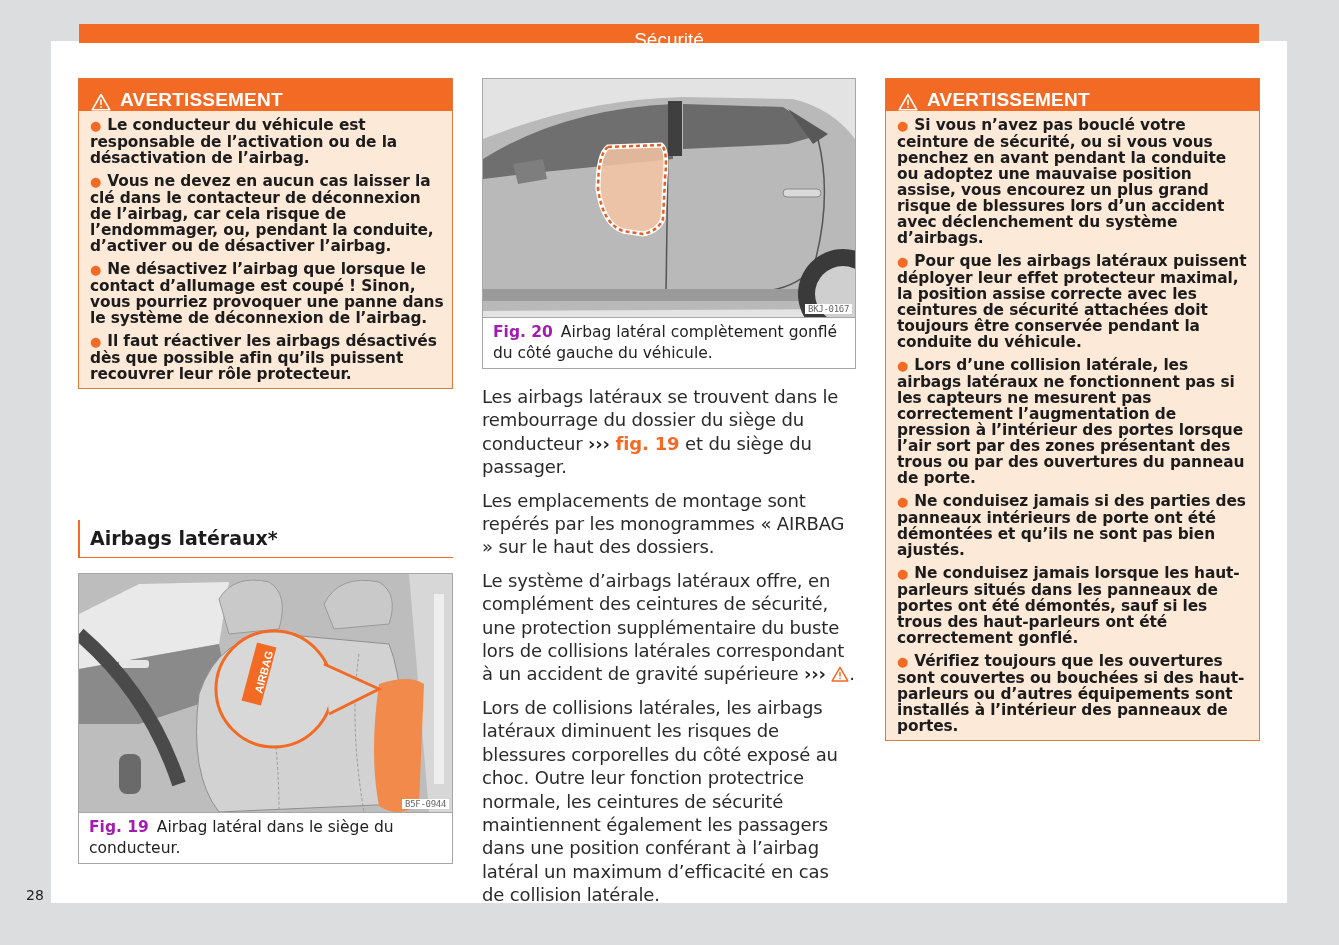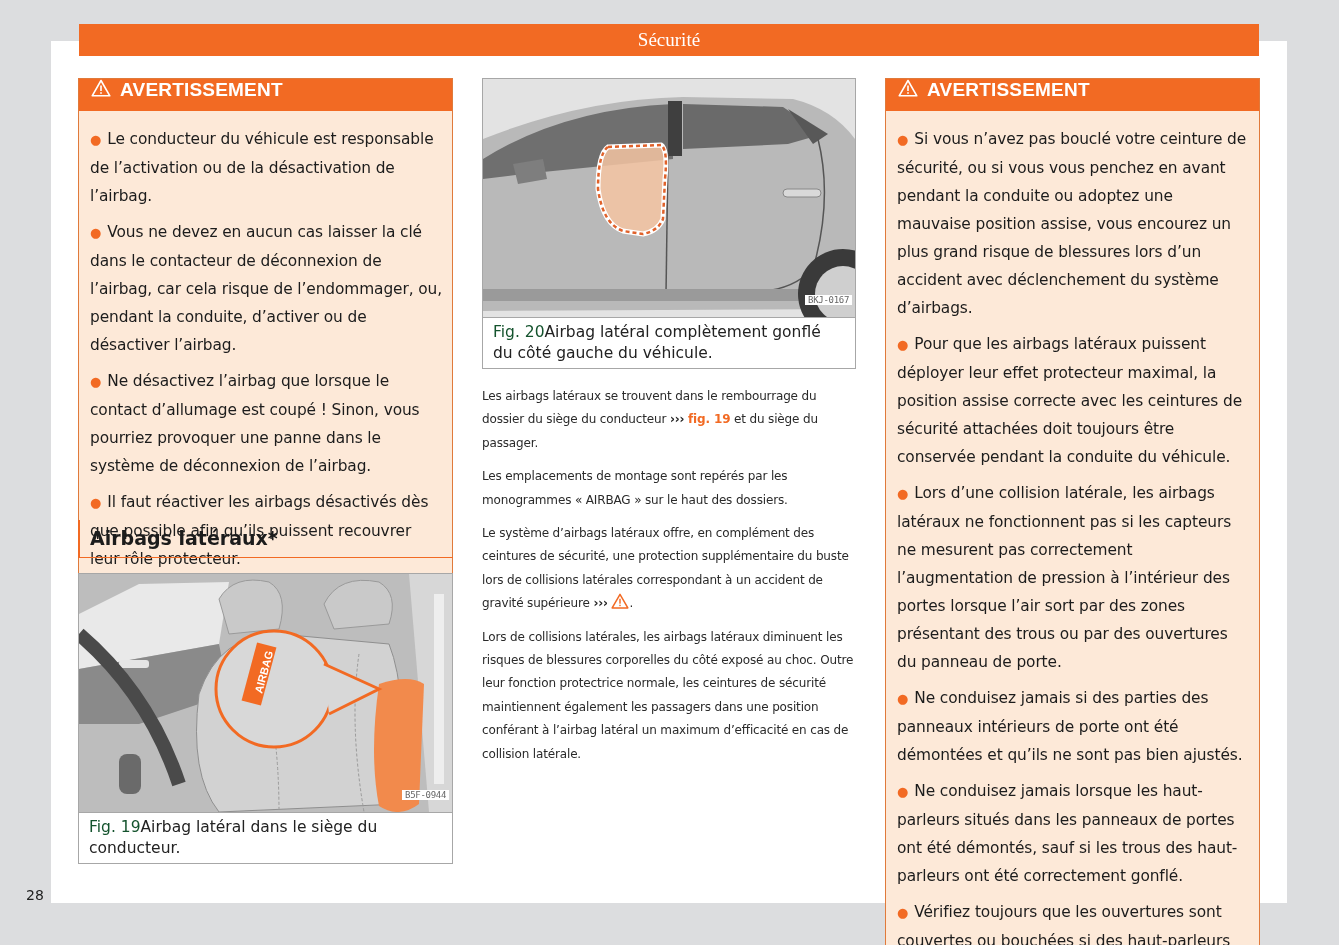--- a/index.html
+++ b/index.html
@@ -1,44 +1,44 @@
 <!DOCTYPE html>
 <html><head>
 <meta charset="utf-8">
 <style>
   * { box-sizing: border-box; margin: 0; padding: 0; }
   html, body { width: 1339px; height: 945px; overflow: hidden; }
   body { background: #dcdddf; position: relative; font-family: "DejaVu Sans", "Liberation Sans", sans-serif; color: #222; }
 
   .page { position: absolute; left: 51px; top: 41px; width: 1236px; height: 862px; background: #ffffff; }
-  .header-bar { position: absolute; left: 79px; top: 24px; width: 1180px; height: 32px; background: #f26a23; color: #fff; text-align: center; font-size: 19px; line-height: 31px; font-family: Liberation Serif, serif; }
+  .header-bar { position: absolute; left: 79px; top: 24px; width: 1180px; height: 19px; background: #f26a23; color: #fff; text-align: center; font-size: 19px; line-height: 31px; font-family: Liberation Sans, sans-serif; }
   .page-number { position: absolute; left: 26px; top: 887px; font-size: 14px; font-weight: normal; color: #222; font-family: "DejaVu Sans", sans-serif; }
 
   .col { position: absolute; }
   .col-left { left: 78px; top: 78px; width: 375px; }
   .col-mid { left: 482px; top: 78px; width: 374px; }
   .col-right { left: 885px; top: 78px; width: 375px; }
 
   .warning { border: 1.5px solid #e07a3b; background: #fde9d8; }
-  .warning-head { background: #f26a23; color: #fff; height: 32px; display: flex; align-items: flex-start; padding-left: 12px; font-size: 19px; font-weight: bold; font-family: "Liberation Sans", sans-serif; letter-spacing: 0.2px; }
+  .warning-head { background: #f26a23; color: #fff; height: 32px; display: flex; align-items: flex-end; padding-left: 12px; font-size: 19px; font-weight: bold; font-family: "Liberation Sans", sans-serif; letter-spacing: 0.2px; }
   .warning-head svg { margin-right: 9px; }
   .warning-body { padding: 6px 8px 6px 11px; }
-  .warn-item { font-size: 15.4px; font-weight: normal; line-height: 28px; margin-bottom: 7px; color: #1c1c1c; letter-spacing: -0.1px; margin-top: 8px; }
+  .warn-item { font-size: 15.4px; font-weight: bold; line-height: 16px; margin-bottom: 7px; color: #1c1c1c; letter-spacing: -0.1px; }
   .warn-item:last-child { margin-bottom: 0; }
   .bullet { color: #f26a23; margin-right: 6px; font-size: 13px; }
 
   .section-title { position: absolute; left: 78px; top: 520px; width: 375px; height: 38px; border-left: 2px solid #f26a23; border-bottom: 1.5px solid #f26a23; padding-left: 10px; font-size: 19px; font-weight: bold; line-height: 36px; color: #1c1c1c; }
 
   .figure { position: absolute; border: 1px solid #a7a7a7; background: #fff; }
   .figure-img { position: relative; overflow: hidden; }
-  .fig-code { position: absolute; right: 3px; bottom: 12px; background: #fff; font-size: 9px; color: #666; padding: 0 3px; font-family: "DejaVu Sans Mono", monospace; letter-spacing: -0.3px; }
+  .fig-code { position: absolute; right: 3px; bottom: 3px; background: #fff; font-size: 9px; color: #666; padding: 0 3px; font-family: "DejaVu Sans Mono", monospace; letter-spacing: -0.3px; }
   .fig-caption { padding: 4px 10px 5px 10px; font-size: 15.5px; line-height: 21px; color: #222; border-top: 1px solid #a7a7a7; }
-  .fig-label { color: #14532d; font-weight: normal; }
+  .fig-label { color: #a21caf; font-weight: bold; margin-right: 8px; }
 
-  .para { font-size: 12px; line-height: 23.4px; color: #2a2a2a; margin-bottom: 10px; letter-spacing: -0.15px; }
+  .para { font-size: 18px; line-height: 23.4px; color: #2a2a2a; margin-bottom: 10px; letter-spacing: -0.15px; }
   .ref-arrow { font-weight: bold; color: #222; }
   .ref-link { color: #f26a23; font-weight: bold; }
 </style>
 </head>
 <body>
 
 <div class="page"></div>
 
 <div class="header-bar">
   <span>Sécurité</span>

